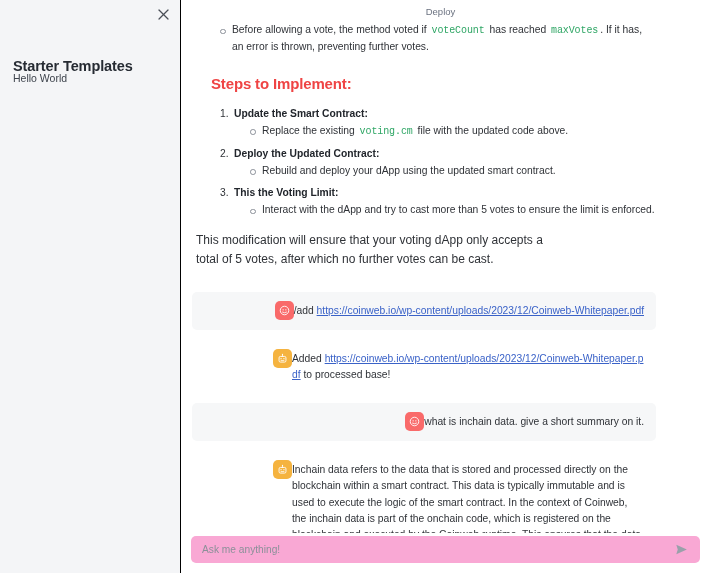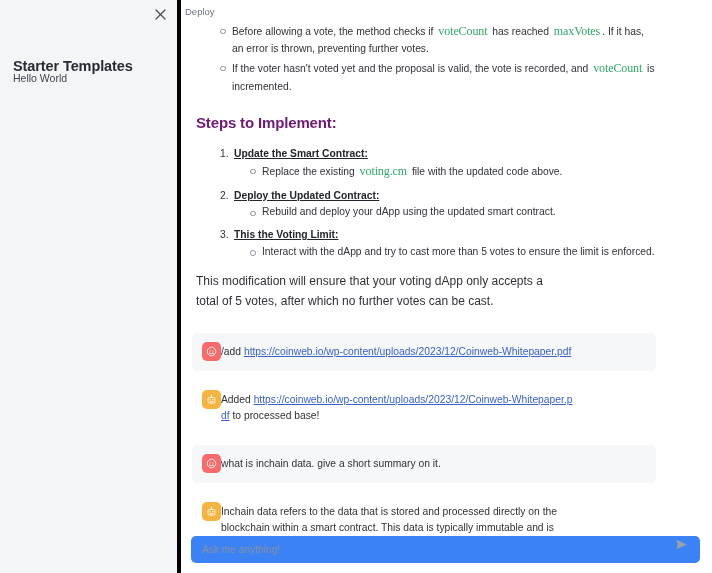--- a/index.html
+++ b/index.html
@@ -15,21 +15,21 @@
     display: flex;
     background: #ffffff;
   }
 
   
   .sidebar {
     position: relative;
     width: 181px;
     height: 573px;
     background: #f4f5f7;
-    border-right: 4px solid #000000;
+    border-right: 1px solid #000000;
     flex: 0 0 181px;
   }
   .close-btn {
     position: absolute;
     top: 4px; right: 7px;
     width: 20px; height: 20px;
     display: flex; align-items: center; justify-content: center;
     cursor: pointer;
     color: #4a4f57;
   }
@@ -63,21 +63,21 @@
     flex: 1 1 auto;
     height: 573px;
     background: #ffffff;
   }
   .topbar {
     position: absolute;
     top: 0; left: 0; right: 0;
     height: 22px;
     display: flex;
     align-items: center;
-    justify-content: flex-start;
+    justify-content: center;
     padding-right: 12px;
   }
   .deploy-btn {
     font-size: 9.5px;
     color: #6b7280;
     background: transparent;
     border: none;
     cursor: pointer;
     font-family: "Liberation Sans", sans-serif;
     padding: 2px 4px;
@@ -124,66 +124,66 @@
   }
   .article ol > li.step {
     position: relative;
     padding-left: 14px;
     margin-bottom: 2px;
     counter-increment: steps;
   }
   .article ol > li.step > .step-title {
     font-weight: bold;
     color: #22262c;
-    text-decoration: underline;
   }
   .article ol > li.step::before {
     content: counter(steps) ".";
     position: absolute;
     left: 0; top: 0;
     color: #2f3237;
     font-size: 10.3px;
   }
   .article ol ul {
     padding-left: 16px;
     margin-top: 0;
     margin-bottom: 6px;
   }
   code {
-    font-family: Liberation Serif, serif;
-    font-size: 12px;
+    font-family: Liberation Mono, monospace;
+    font-size: 10px;
     color: #2fa665;
     background: transparent;
     padding: 0 2px;
     letter-spacing: -0.1px;
   }
   h2.section-heading {
     font-size: 15px;
     font-weight: bold;
-    color: #701a75;
-    margin: 16px 0 10px 4px;
+    color: #ef4444;
+    margin: 16px 0 10px 19px;
     letter-spacing: -0.15px;
   }
   p.para {
     margin: 12px 0 0 4px;
     color: #2f3237;
     font-size: 12px;
     line-height: 1.62;
     max-width: 352px;
   }
 
   
   .messages { margin-top: 22px; padding-left: 1px; }
   .msg {
     display: flex;
     align-items: flex-start;
     border-radius: 5px;
     padding: 10px 12px 10px 10px;
     margin-bottom: 10px;
     background: transparent;
+    justify-content: flex-end;
   }
   .msg.shaded { background: #f6f7f8; }
   .avatar {
     flex: 0 0 auto;
     width: 19px; height: 19px;
     border-radius: 5px;
     display: flex;
     align-items: center;
     justify-content: center;
     margin-top: -1px;
@@ -210,23 +210,24 @@
     left: 0; right: 0; bottom: 0;
     height: 40px;
     display: flex;
     align-items: center;
     padding: 0 12px 8px 10px;
     background: #ffffff;
   }
   .composer-inner {
     flex: 1 1 auto;
     height: 27px;
-    background: #3b82f6;
+    background: #f9a8d4;
     border-radius: 5px;
     display: flex;
+    align-items: center;
     padding: 0 10px 0 11px;
   }
   .composer-input {
     flex: 1 1 auto;
     border: none;
     outline: none;
     background: transparent;
     font-family: "Liberation Sans", sans-serif;
     font-size: 10.2px;
     color: #2f3237;
@@ -264,22 +265,21 @@
   <section class="main">
 
     <div class="topbar">
       <button class="deploy-btn">Deploy</button>
     </div>
 
     <div class="scroll-area">
 
       <article class="article">
         <ul id="intro-bullets">
-            <li><span>Before allowing a vote, the method checks if </span><code>voteCount</code><span> has reached </span><code>maxVotes</code><span>. If it has, an error is thrown, preventing further votes.</span></li>
-            <li><span>If the voter hasn't voted yet and the proposal is valid, the vote is recorded, and </span><code>voteCount</code><span> is incremented.</span></li>
+            <li><span>Before allowing a vote, the method voted if </span><code>voteCount</code><span> has reached </span><code>maxVotes</code><span>. If it has, an error is thrown, preventing further votes.</span></li>
           </ul>
         <h2 class="section-heading">Steps to Implement:</h2>
         <ol id="steps-list">
             <li class="step"><span class="step-title">Update the Smart Contract:</span><ul>
                 <li><span>Replace the existing </span><code>voting.cm</code><span> file with the updated code above.</span></li>
               </ul></li>
             <li class="step"><span class="step-title">Deploy the Updated Contract:</span><ul>
                 <li><span>Rebuild and deploy your dApp using the updated smart contract.</span></li>
               </ul></li>
             <li class="step"><span class="step-title">This the Voting Limit:</span><ul>

